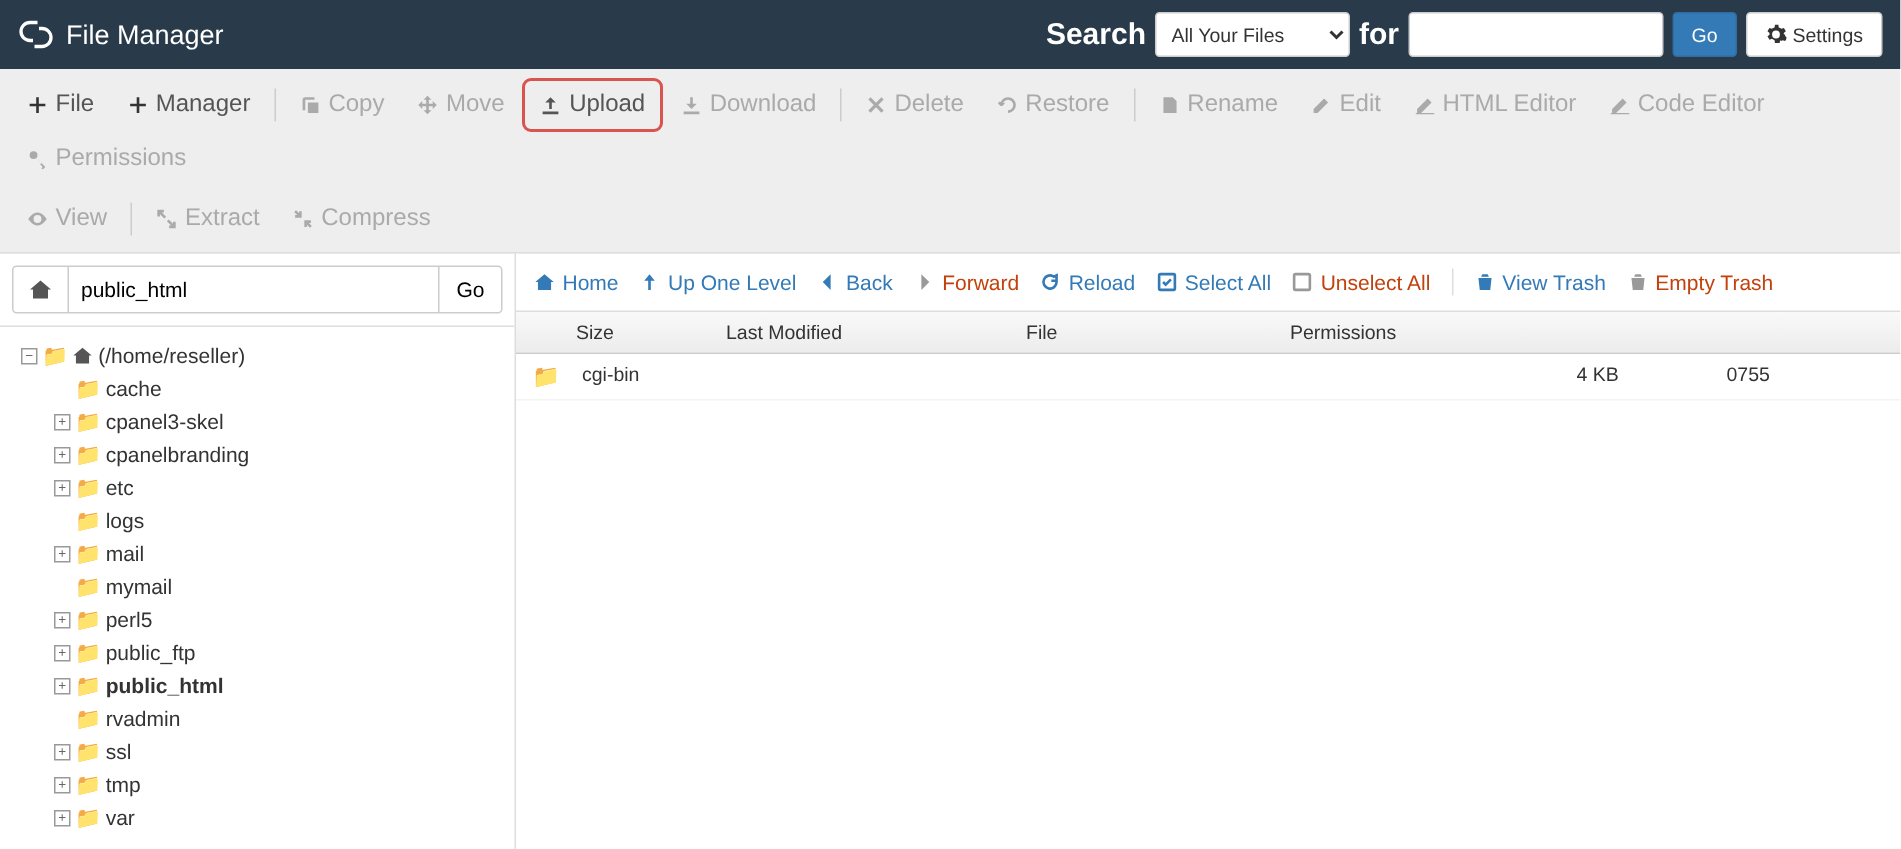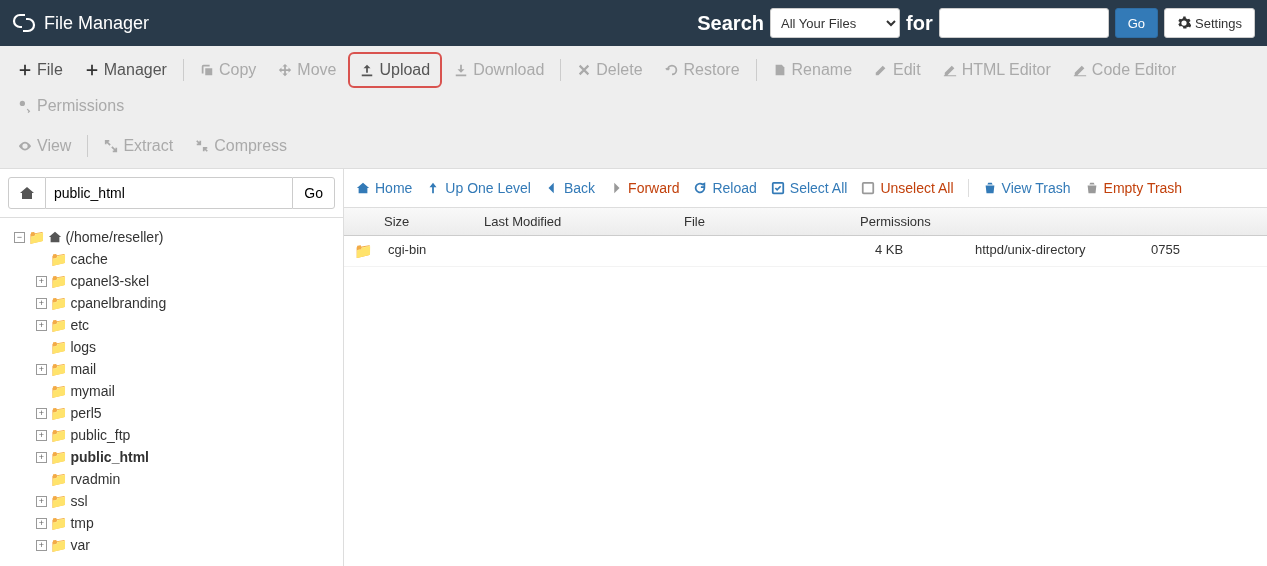--- a/index.html
+++ b/index.html
@@ -343,18 +343,17 @@
       <div class="col-type">File</div>
       <div class="col-perm">Permissions</div>
     </div>
     <div id="table-body">
         <div class="table-row">
           <div class="col-icon">
             <span class="row-folder-ico">📁</span>
           </div>
           <div class="col-name">cgi-bin</div>
           <div class="col-size">4 KB</div>
-          <div class="col-type">httpd/unix-directory</div>
           <div class="col-perm">0755</div>
         </div>
       </div>
   </div>
 </div>
 
 </body></html>

